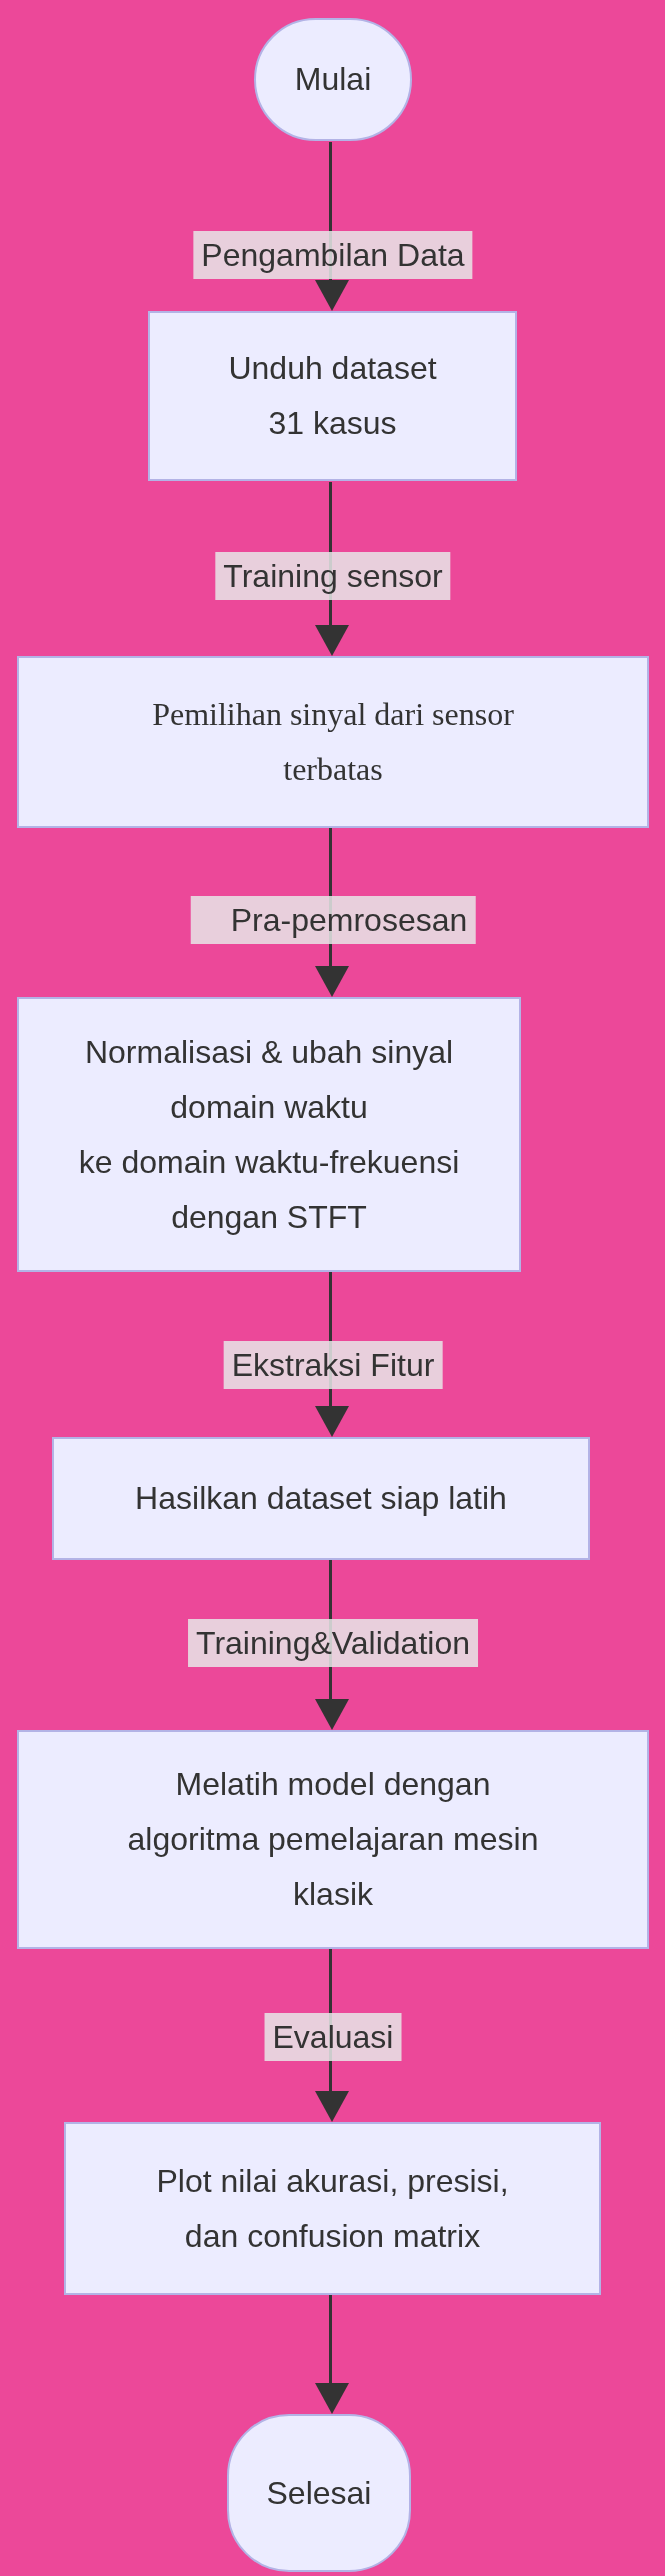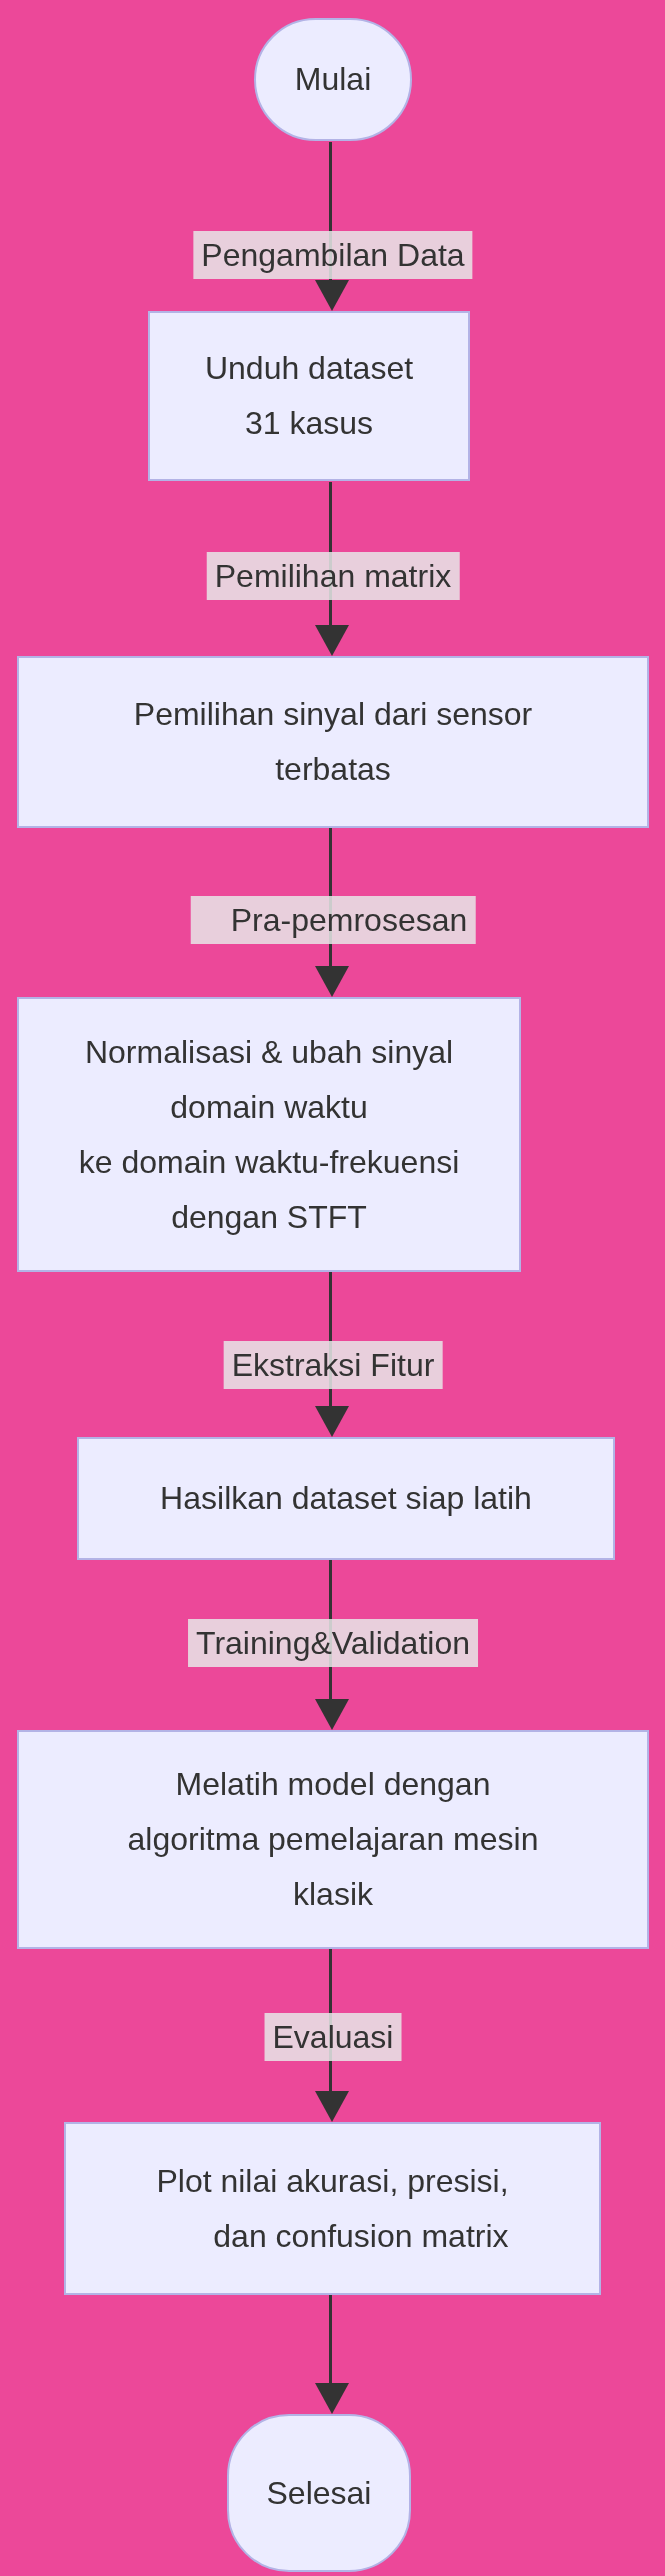--- a/index.html
+++ b/index.html
@@ -70,68 +70,68 @@
 <div class="canvas">
 
   <div class="node stadium" style="left:254px; top:18px; width:158px; height:123px;">
     <span class="node-text">Mulai</span>
   </div>
 
   <div class="edge-line" style="top:142px; height:143px;"></div>
   <div class="arrowhead" style="top:280px;"></div>
   <div class="edge-label" style="top:207px;margin-top:24px;">Pengambilan Data</div>
 
-  <div class="node" style="left:148px; top:311px; width:322px; height:170px;">
+  <div class="node" style="left:148px; top:311px; width:369px; height:170px;">
     <span class="node-text">Unduh dataset
 31 kasus</span>
   </div>
 
   <div class="edge-line" style="top:482px; height:147px;"></div>
   <div class="arrowhead" style="top:625px;"></div>
-  <div class="edge-label" style="top:552px;">Pemilihan matrix</div>
+  <div class="edge-label" style="top:552px;">Training sensor</div>
 
-  <div class="node" style="left:17px; top:656px; width:632px; height:172px;">
+  <div class="node" style="left:17px; top:656px; width:632px; height:172px;font-family:Liberation Serif, serif;">
     <span class="node-text">Pemilihan sinyal dari sensor
 terbatas</span>
   </div>
 
   <div class="edge-line" style="top:827px; height:143px;"></div>
   <div class="arrowhead" style="top:966px;"></div>
   <div class="edge-label" style="top:896px;padding-left:40px;">Pra-pemrosesan</div>
 
   <div class="node" style="left:17px; top:997px; width:504px; height:275px;">
     <span class="node-text">Normalisasi &amp; ubah sinyal
 domain waktu
 ke domain waktu-frekuensi
 dengan STFT</span>
   </div>
 
   <div class="edge-line" style="top:1272px; height:138px;"></div>
   <div class="arrowhead" style="top:1406px;"></div>
   <div class="edge-label" style="top:1341px;">Ekstraksi Fitur</div>
 
-  <div class="node" style="left:77px; top:1437px; width:538px; height:123px;text-align:center;">
+  <div class="node" style="left:52px; top:1437px; width:538px; height:123px;text-align:center;">
     <span class="node-text">Hasilkan dataset siap latih</span>
   </div>
 
   <div class="edge-line" style="top:1560px; height:143px;"></div>
   <div class="arrowhead" style="top:1699px;"></div>
   <div class="edge-label" style="top:1619px;">Training&amp;Validation</div>
 
   <div class="node" style="left:17px; top:1730px; width:632px; height:219px;">
     <span class="node-text">Melatih model dengan
 algoritma pemelajaran mesin
 klasik</span>
   </div>
 
   <div class="edge-line" style="top:1949px; height:146px;"></div>
   <div class="arrowhead" style="top:2091px;"></div>
   <div class="edge-label" style="top:2013px;">Evaluasi</div>
 
-  <div class="node" style="left:64px; top:2122px; width:537px; height:173px;text-align:right;">
+  <div class="node" style="left:64px; top:2122px; width:537px; height:173px;">
     <span class="node-text">Plot nilai akurasi, presisi,
 dan confusion matrix</span>
   </div>
 
   <div class="edge-line" style="top:2295px; height:92px;"></div>
   <div class="arrowhead" style="top:2383px;"></div>
 
   <div class="node stadium" style="left:227px; top:2414px; width:184px; height:158px;">
     <span class="node-text">Selesai</span>
   </div>

